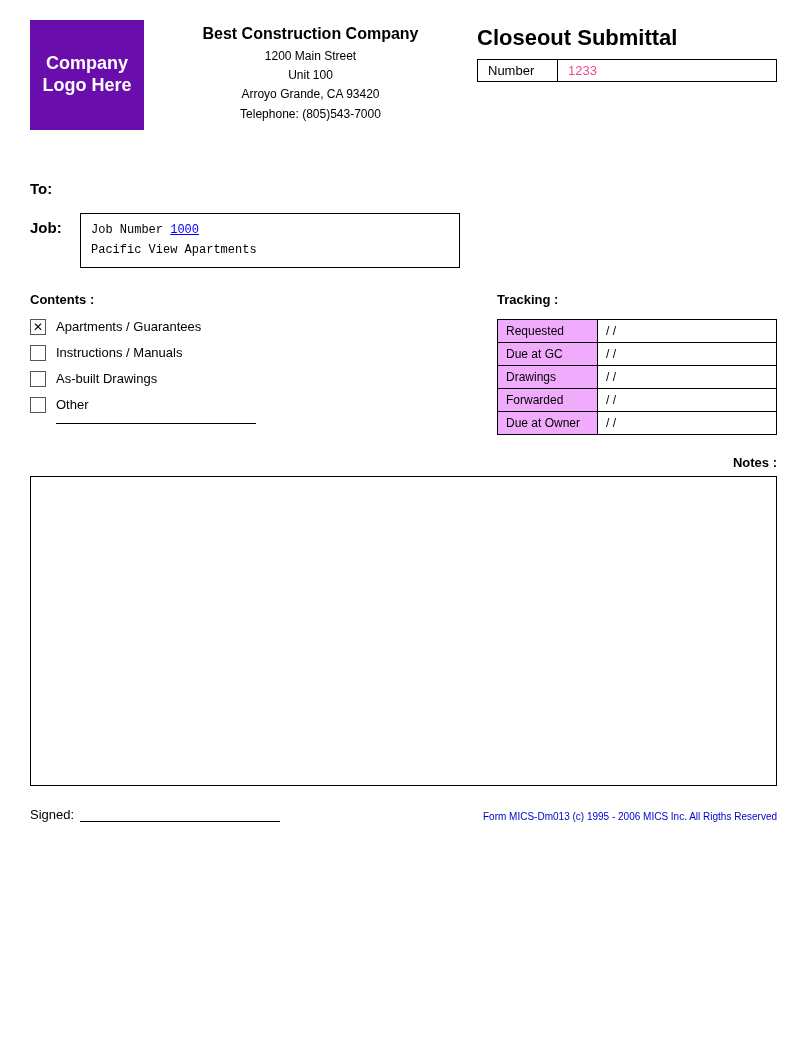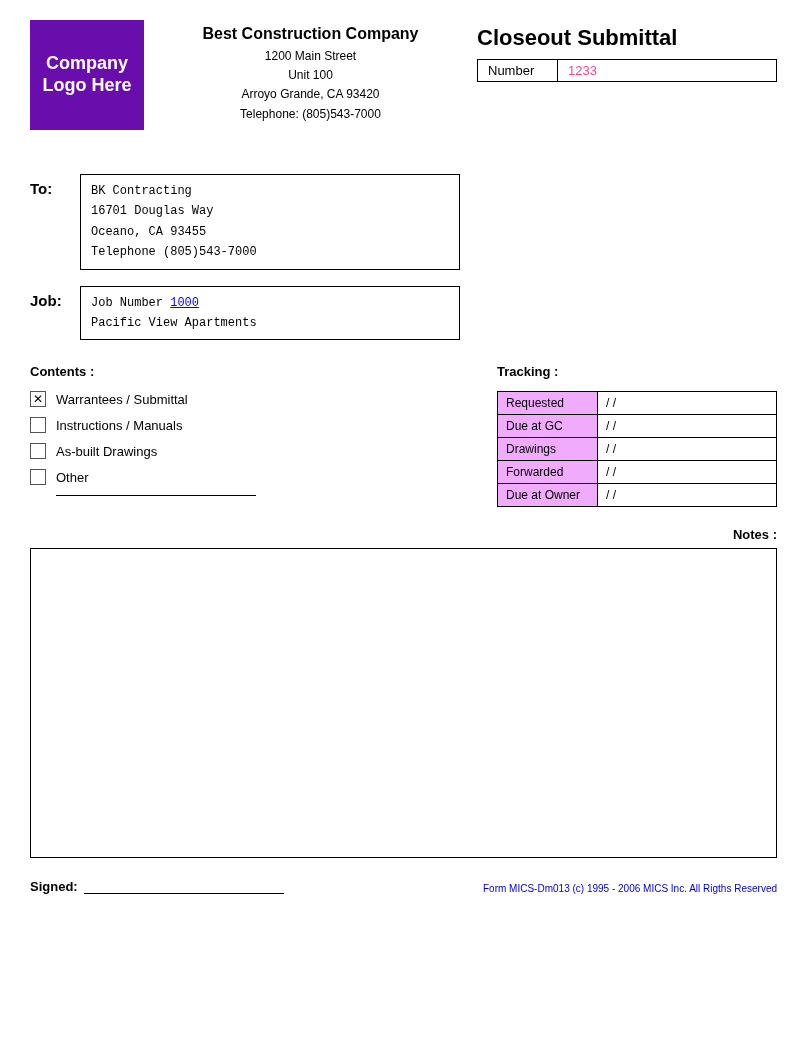--- a/index.html
+++ b/index.html
@@ -183,21 +183,21 @@
       justify-content: space-between;
       align-items: flex-end;
       margin-top: 20px;
     }
     .signed-line {
       display: flex;
       align-items: flex-end;
     }
     .signed-label {
       font-size: 13px;
-      font-weight: bold;
+      font-weight: normal;
       margin-right: 6px;
     }
     .signature-line {
       border-bottom: 1px solid #000;
       width: 200px;
       height: 16px;
     }
     .footer-copy {
       font-size: 10px;
       color: #00c;
@@ -223,45 +223,39 @@
     <div class="closeout-title">Closeout Submittal</div>
     <div class="number-row">
       <div class="number-label">Number</div>
       <div class="number-value">1233</div>
     </div>
   </div>
 </div>
 
 <div class="to-section">
   <div class="field-label">To:</div>
-  <div class="address-box">
-    <div>BK Contracting</div>
-    <div>16701 Douglas Way</div>
-    <div>Oceano, CA 93455</div>
-    <div>Telephone (805)543-7000</div>
-  </div>
 </div>
 
 <div class="job-section">
   <div class="field-label">Job:</div>
   <div class="job-box">
     <div>
       <span>Job Number </span><span class="blue-link">1000</span>
     </div>
     <div>Pacific View Apartments</div>
   </div>
 </div>
 
 <div class="two-col">
   <div class="contents-col">
     <div class="section-label">Contents :</div>
 
     <div class="checkbox-item">
       <div class="checkbox checked">✕</div>
-      <span class="checkbox-label">Warrantees / Submittal</span>
+      <span class="checkbox-label">Apartments / Guarantees</span>
     </div>
     <div class="checkbox-item">
       <div class="checkbox"></div>
       <span class="checkbox-label">Instructions / Manuals</span>
     </div>
     <div class="checkbox-item">
       <div class="checkbox"></div>
       <span class="checkbox-label">As-built Drawings</span>
     </div>
     <div class="checkbox-item">

